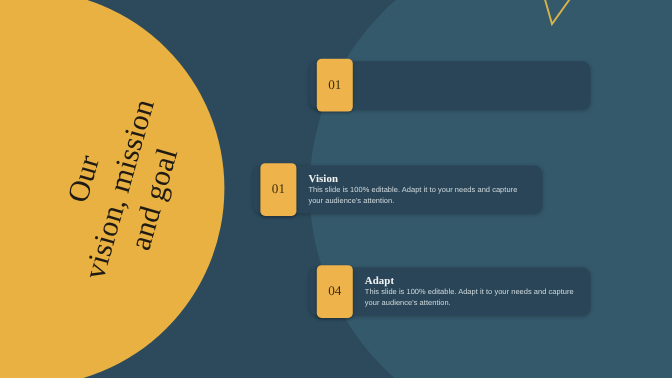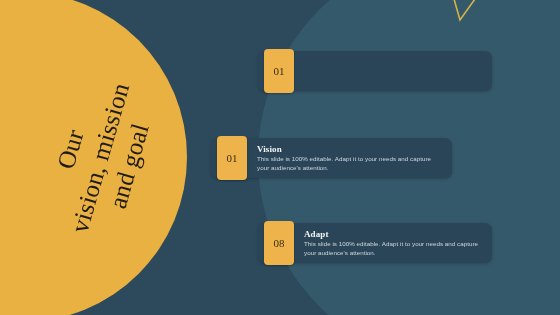--- a/index.html
+++ b/index.html
@@ -158,20 +158,20 @@
 
   <div class="card c2">
     <div class="badge">01</div>
     <div class="card-text">
       <p class="card-title">Vision</p>
       <p class="card-body">This slide is 100% editable. Adapt it to your needs and capture your audience's attention.</p>
     </div>
   </div>
 
   <div class="card c3">
-    <div class="badge">08</div>
+    <div class="badge">04</div>
     <div class="card-text">
       <p class="card-title">Adapt</p>
       <p class="card-body">This slide is 100% editable. Adapt it to your needs and capture your audience's attention.</p>
     </div>
   </div>
 
 </div>
 
 </body></html>

